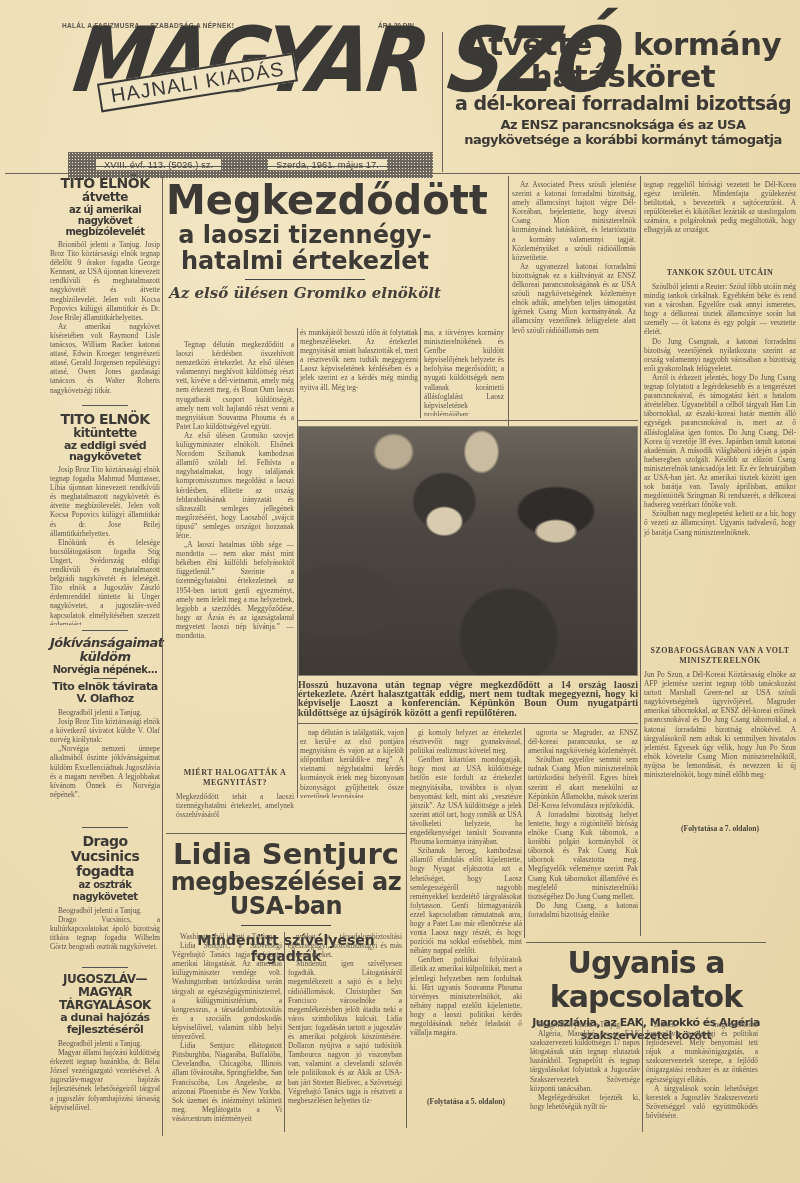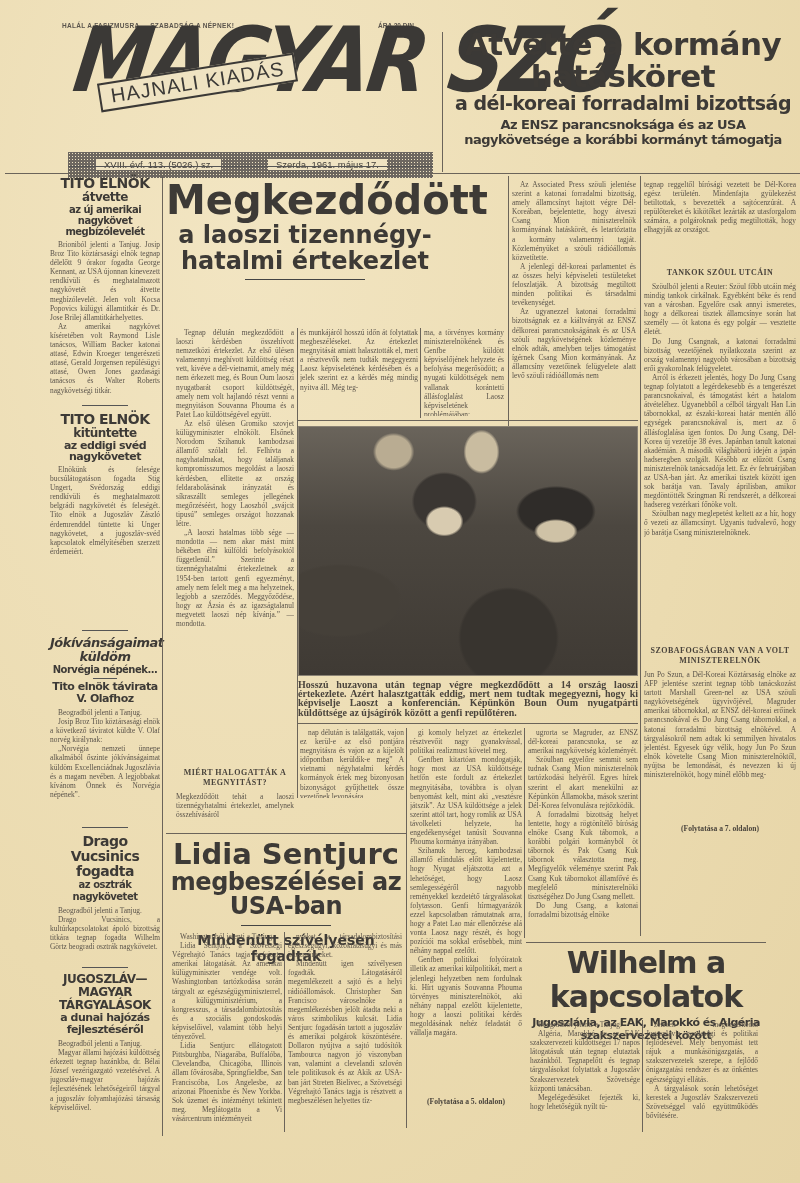--- a/index.html
+++ b/index.html
@@ -149,20 +149,21 @@
         <p>Az amerikai nagykövet kíséretében volt Raymond Lisle tanácsos, William Backer katonai attasé, Edwin Kroeger tengerészeti attasé, Gerald Jorgensen repülésügyi attasé, Owen Jones gazdasági tanácsos és Walter Roberts nagykövetségi titkár.</p>
       </div>
     <div class="short-rule"></div>
   </div>
 
   <div style="margin-top:6px;">
     <div class="hl-cond" style="font-size:14px;line-height:15px;">TITO ELNÖK</div>
     <div class="hl-cond" style="font-size:12px;line-height:13px;">kitüntette</div>
     <div class="hl-cond" style="font-size:11px;line-height:11px;">az eddigi svéd nagykövetet</div>
     <div class="body-text" style="height:160px;margin-top:3px;">
+        <p>Josip Broz Tito köztársasági elnök tegnap fogadta Mahmud Muntasser, Líbia újonnan kinevezett rendkívüli és meghatalmazott nagykövetét és átvette megbízólevelét. Jelen volt Kocsa Popovics külügyi államtitkár és dr. Jose Brilej államtitkárhelyettes.</p>
         <p>Elnökünk és felesége bucsúlátogatáson fogadta Stig Ungert, Svédország eddigi rendkívüli és meghatalmazott belgrádi nagykövetét és feleségét. Tito elnök a Jugoszláv Zászló érdemrenddel tüntette ki Unger nagykövetet, a jugoszláv-svéd kapcsolatok elmélyítésében szerzett érdemeiért.</p>
       </div>
     <div class="short-rule"></div>
   </div>
 
   <div style="margin-top:4px;">
     <div class="hl-cond" style="font-size:13px;line-height:14px;font-style:italic;">Jókívánságaimat küldöm</div>
     <div class="hl-cond" style="font-size:10px;line-height:12px;">Norvégia népének...</div>
     <div class="short-rule" style="width:24px;margin:2px auto;"></div>
     <div class="hl-cond" style="font-size:11px;line-height:12px;">Tito elnök távirata V. Olafhoz</div>
@@ -192,36 +193,36 @@
         <p>Magyar állami hajózási küldöttség érkezett tegnap hazánkba, dr. Bélai József vezérigazgató vezetésével. A jugoszláv-magyar hajózás fejlesztésének lehetőségeiről tárgyal a jugoszláv folyamhajózási társaság képviselőivel.</p>
       </div>
   </div>
 </div>
 <div class="rule-v" style="left:162px;top:176px;height:960px;"></div>
 
 <div class="abs" style="left:166px;top:178px;width:278px;">
   <div class="hl-cond" style="font-size:40px;line-height:44px;letter-spacing:0;">Megkezdődött</div>
   <div class="hl-cond" style="font-size:24px;line-height:26px;letter-spacing:0;padding:0 10px;">a laoszi tizennégy-hatalmi értekezlet</div>
   <div style="width:120px;height:1px;background:#444;margin:5px auto 4px;"></div>
-</div>
-
-<div class="abs body-text" style="left:176px;top:328px;width:118px;height:430px;">
+  <div class="hl-serif" style="font-size:15px;line-height:18px;font-style:italic;">Az első ülésen Gromiko elnökölt</div>
+</div>
+
+<div class="abs body-text" style="left:176px;top:340px;width:118px;height:430px;">
     <p>Tegnap délután megkezdődött a laoszi kérdésben összehívott nemzetközi értekezlet. Az első ülésen valamennyi meghívott küldöttség részt vett, kivéve a dél-vietnamit, amely még nem érkezett meg, és Boun Oum laoszi nyugatbarát csoport küldöttségét, amely nem volt hajlandó részt venni a megnyitáson Souvanna Phouma és a Patet Lao küldöttségével együtt.</p>
     <p>Az első ülésen Gromiko szovjet külügyminiszter elnökölt. Elsőnek Norodom Szihanuk kambodzsai államfő szólalt fel. Felhívta a nagyhatalmakat, hogy találjanak kompromisszumos megoldást a laoszi kérdésben, ellitette az ország feldarabolásának irányzatát és síkraszállt semleges jellegének megőrzéséért, hogy Laoszból „svájcit tipusú” semleges országot hozzanak létre.</p>
     <p>„A laoszi hatalmas több sége — mondotta — nem akar mást mint békében élni külföldi befolyásoktól függetlenül.” Szerinte a tizennégyhatalmi értekezletnek az 1954-ben tartott genfi egyezményt, amely nem felelt meg a ma helyzetnek, legjobb a szerződés. Meggyőződése, hogy az Ázsia és az igazságtalanul megvetett laoszi nép kívánja.” — mondotta.</p>
   </div>
 <div class="rule-v" style="left:297px;top:328px;height:470px;"></div>
 <div class="abs body-text" style="left:300px;top:328px;width:118px;height:88px;">és munkájáról hosszú időn át folytattak megbeszéléseket. Az értekezlet megnyitását amiatt halasztották el, mert a résztvevők nem tudták megegyezni Laosz képviseletének kérdésében és a jelek szerint ez a kérdés még mindig nyitva áll. Még teg-</div>
 <div class="rule-v" style="left:420px;top:328px;height:90px;"></div>
 <div class="abs body-text" style="left:424px;top:328px;width:80px;height:88px;">ma, a törvényes kormány miniszterelnökének és Genfbe küldött képviselőjének helyzete és befolyása megerősödött; a nyugati küldöttségek nem vallanak korántetti állásfoglalást Laosz képviseletének problémájában; hangoztatják, hogy a jelenle</div>
 
 <div class="rule-v" style="left:508px;top:176px;height:255px;"></div>
 <div class="abs body-text" style="left:512px;top:180px;width:124px;height:238px;">
     <p>Az Associated Press szöuli jelentése szerint a katonai forradalmi bizottság, amely államcsínyt hajtott végre Dél-Koreában, bejelentette, hogy átveszi Csang Mion miniszterelnök kormányának hatáskörét, és letartóztatta a kormány valamennyi tagját. Közleményüket a szöuli rádióállomás közvetítette.</p>
-    <p>A jelenlegi dél-koreai parlamentet és az összes helyi képviseleti testületeket feloszlatják. A bizottság megtiltott minden politikai és társadalmi tevékenységet.</p>
     <p>Az ugyanezzel katonai forradalmi bizottságnak ez a kiáltványát az ENSZ délkoreai parancsnokságának és az USA szöuli nagykövetségének közleménye elnök adták, amelyben teljes támogatást ígérnek Csang Mion kormányának. Az államcsíny vezetőinek felügyelete alatt levő szöuli rádióállomás nem</p>
   </div>
 <div class="rule-v" style="left:640px;top:176px;height:760px;"></div>
 <div class="abs" style="left:644px;top:180px;width:152px;">
   <div class="body-text" style="height:82px;">tegnap reggeltől bírósági vezetett be Dél-Korea egész területén. Mindenfajta gyülekezést betiltottak, s bevezették a sajtócenzúrát. A repülőtereket és kikötőket lezárták az utasforgalom számára, a polgároknak pedig megtiltották, hogy elhagyják az országot.</div>
   <div class="subhead-caps">TANKOK SZÖUL UTCÁIN</div>
   <div class="body-text" style="height:358px;">
       <p>Szöulból jelenti a Reuter: Szöul főbb utcáin még mindig tankok cirkálnak. Egyébként béke és rend van a városban. Egyelőre csak annyi ismeretes, hogy a délkoreai tisztek államcsínye során hat személy — öt katona és egy polgár — vesztette életét.</p>
       <p>Do Jung Csangnak, a katonai forradalmi bizottság vezetőjének nyilatkozata szerint az ország valamennyi nagyobb városában a bizottság erői gyakorolnak felügyeletet.</p>
       <p>Arról is érkezett jelentés, hogy Do Jung Csang tegnap folytatott a legérdekesebb és a tengerészet parancsnokaival, és támogatást kért a hatalom átvételéhez. Ugyanebből a célból tárgyalt Han Lin tábornokkal, az északi-koreai határ mentén álló egységek parancsnokával is, mert az ő állásfoglalása igen fontos. Do Jung Csang, Dél-Korea új vezetője 38 éves. Japánban tanult katonai akadémián. A második világháború idején a japán hadseregben szolgált. Később az elűzött Csang miniszterelnök tanácsadója lett. Ez év februárjában az USA-ban járt. Az amerikai tisztek között igen sok barátja van. Tavaly áprilisban, amikor megdöntötték Szingman Ri rendszerét, a délkoreai hadsereg vezérkari főnöke volt.</p>
@@ -276,21 +277,21 @@
     <p>Lidia Sentjurc ellátogatott Pittsburghba, Niagarába, Buffalóba, Clevelandba, Chicagóba, Illinois állam fővárosába, Springfieldbe, San Franciscóba, Los Angelesbe, az arizonai Phoenixbe és New Yorkba. Sok üzemet és intézményt tekintett meg. Meglátogatta a Vi vásárcentrum intézményeit</p>
   </div>
 <div class="rule-v" style="left:284px;top:932px;height:200px;"></div>
 <div class="abs body-text" style="left:288px;top:932px;width:114px;height:200px;">
     <p>nyeket, a társadalombiztosítási egészségügyi, közoktatásügyi és más intézményeket.</p>
     <p>Mindenütt igen szívélyesen fogadták. Látogatásáról megemlékezett a sajtó és a helyi rádióállomások. Christopher San Francisco városelnöke a megemlékezésben jelölt átadta neki a város szimbolikus kulcsát. Lidia Sentjurc fogadásán tartott a jugoszláv és amerikai polgárok köszöntésére. Dollaron nyújtva a sajtó tudósítók Tambourca nagyon jó viszonyban van, valamint a clevelandi szlovén tele politikusok és az Akik az USA-ban járt Streten Bielivec, a Szövetségi Végrehajtó Tanács tagja is résztvett a megbeszélésen helyettes tíz-</p>
   </div>
 
 <div class="rule-h" style="left:526px;top:942px;width:240px;"></div>
 <div class="abs" style="left:522px;top:946px;width:248px;">
-  <div class="hl-cond" style="font-size:30px;line-height:34px;letter-spacing:-1px;">Wilhelm a kapcsolatok</div>
+  <div class="hl-cond" style="font-size:30px;line-height:34px;letter-spacing:-1px;">Ugyanis a kapcsolatok</div>
   <div class="hl-cond" style="font-size:11px;line-height:13px;margin-top:2px;">Jugoszlávia, az EAK, Marokkó és Algéria szakszervezetei között</div>
 </div>
 <div class="abs body-text" style="left:530px;top:1020px;width:110px;height:112px;">
     <p>Beogradból jelenti a Tanjug.</p>
     <p>Algéria, Marokkó és az EAK szakszervezeti küldöttségei 17 napos látogatásuk után tegnap elutaztak hazánkból. Tegnapelőtt és tegnap tárgyalásokat folytattak a Jugoszláv Szakszervezetek Szövetsége központi tanácsában.</p>
     <p>Megelégedésüket fejezték ki, hogy lehetőségük nyílt tü-</p>
   </div>
 <div class="rule-v" style="left:642px;top:1020px;height:112px;"></div>
 <div class="abs body-text" style="left:646px;top:1020px;width:112px;height:112px;">
     <p>zetesen megismerkedni Jugoszlávia gazdasági és politikai fejlődésével. Mély benyomást tett rájuk a munkásönigazgatás, a szakszervezetek szerepe, a fejlődő önigazgatási rendszer és az önkéntes egészségügyi ellátás.</p>

